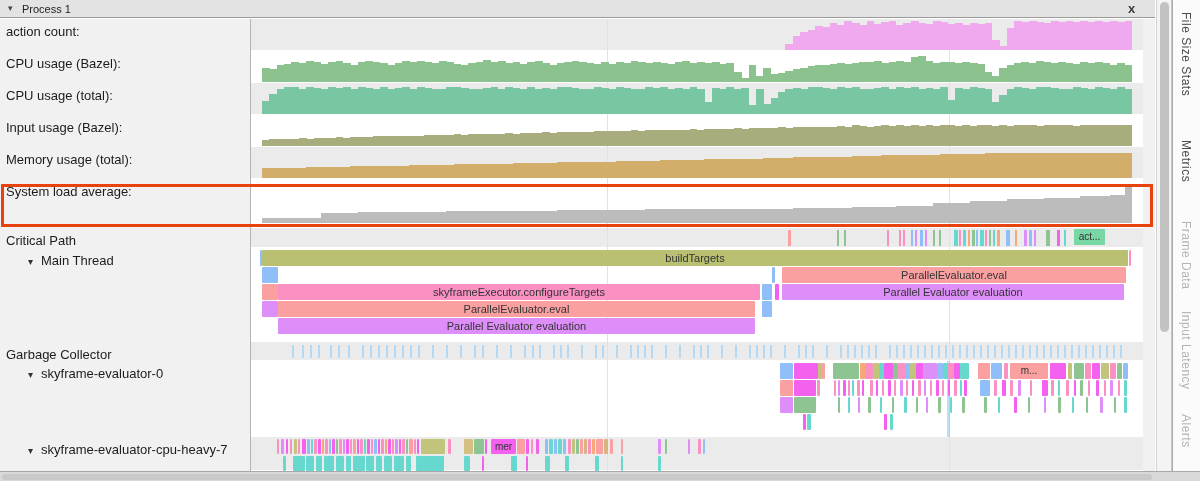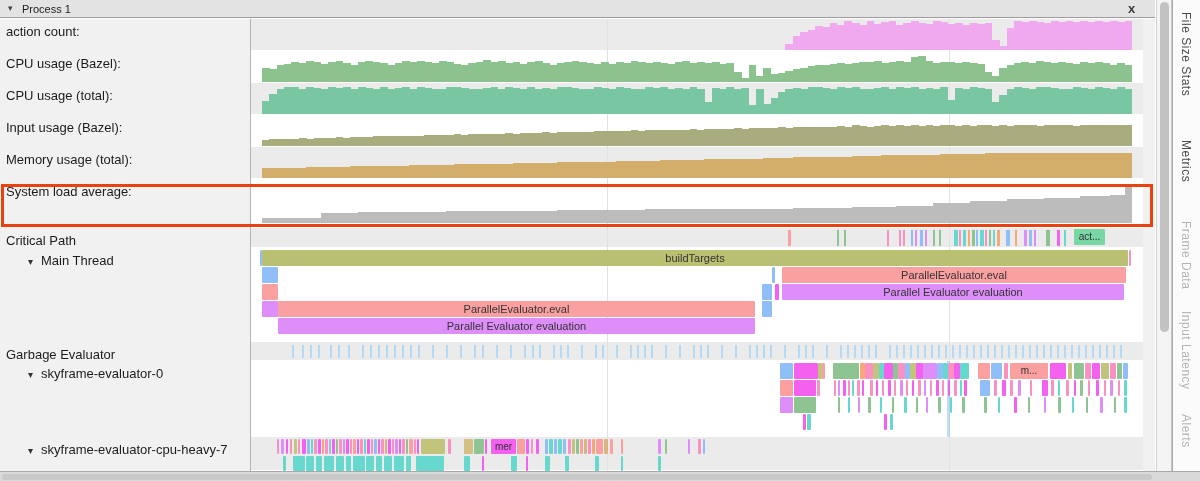--- a/index.html
+++ b/index.html
@@ -766,30 +766,31 @@
       <div class="plot" style="top: 248px; height: 94px;">
         <div class="grid" style="left: 349px;"></div>
         <div class="grid" style="left: 691px;"></div>
         <div class="span" style="left: 2px; width: 2px; top: 2px; background: rgb(144, 190, 248);"></div>
         <div class="span" style="left: 4px; width: 866px; top: 2px; background: rgb(185, 192, 114); font-size: 11px;">buildTargets</div>
         <div class="span" style="left: 871px; width: 2px; top: 2px; background: rgb(251, 144, 195);"></div>
         <div class="span" style="left: 4px; width: 16px; top: 19px; background: rgb(144, 190, 248);"></div>
         <div class="span" style="left: 514px; width: 3px; top: 19px; background: rgb(144, 190, 248);"></div>
         <div class="span" style="left: 524px; width: 344px; top: 19px; background: rgb(251, 160, 160); font-size: 11px;">ParallelEvaluator.eval</div>
         <div class="span" style="left: 4px; width: 16px; top: 36px; background: rgb(251, 160, 160);"></div>
+        <div class="span" style="left: 20px; width: 482px; top: 36px; background: rgb(251, 144, 195); font-size: 11px;">skyframeExecutor.configureTargets</div>
         <div class="span" style="left: 504px; width: 10px; top: 36px; background: rgb(144, 190, 248);"></div>
         <div class="span" style="left: 517px; width: 4px; top: 36px; background: rgb(243, 97, 238);"></div>
         <div class="span" style="left: 524px; width: 342px; top: 36px; background: rgb(222, 142, 248); font-size: 11px;">Parallel Evaluator evaluation</div>
         <div class="span" style="left: 4px; width: 16px; top: 53px; background: rgb(222, 142, 248);"></div>
         <div class="span" style="left: 20px; width: 477px; top: 53px; background: rgb(251, 160, 160); font-size: 11px;">ParallelEvaluator.eval</div>
         <div class="span" style="left: 504px; width: 10px; top: 53px; background: rgb(144, 190, 248);"></div>
         <div class="span" style="left: 20px; width: 477px; top: 70px; background: rgb(222, 142, 248); font-size: 11px;">Parallel Evaluator evaluation</div>
       </div>
       <div class="rowbg" style="top: 342px; height: 19px; background: rgb(235, 235, 235); border-bottom: 1px solid rgb(255, 255, 255); box-sizing: border-box;"></div>
-      <div class="rowlabel" style="left: 6px; top: 347px;"><span>Garbage Evaluator</span></div>
+      <div class="rowlabel" style="left: 6px; top: 347px;"><span>Garbage Collector</span></div>
       <div class="plot" style="top: 342px; height: 19px;">
         <div class="grid" style="left: 349px;"></div>
         <div class="grid" style="left: 691px;"></div>
         <div class="tick" style="left: 34px; width: 2px; top: 3px; height: 13px; background: rgb(181, 217, 242);"></div>
         <div class="tick" style="left: 44px; width: 2px; top: 3px; height: 13px; background: rgb(181, 217, 242);"></div>
         <div class="tick" style="left: 52px; width: 2px; top: 3px; height: 13px; background: rgb(181, 217, 242);"></div>
         <div class="tick" style="left: 60px; width: 2px; top: 3px; height: 13px; background: rgb(181, 217, 242);"></div>
         <div class="tick" style="left: 72px; width: 2px; top: 3px; height: 13px; background: rgb(181, 217, 242);"></div>
         <div class="tick" style="left: 80px; width: 2px; top: 3px; height: 13px; background: rgb(181, 217, 242);"></div>
         <div class="tick" style="left: 90px; width: 2px; top: 3px; height: 13px; background: rgb(181, 217, 242);"></div>

